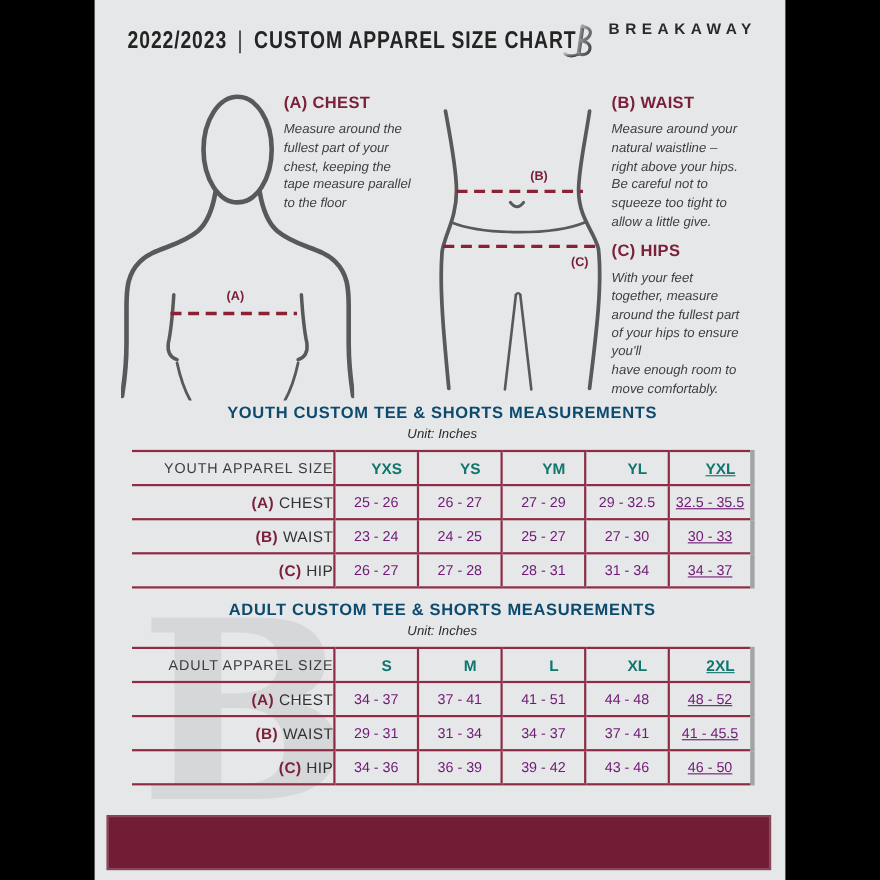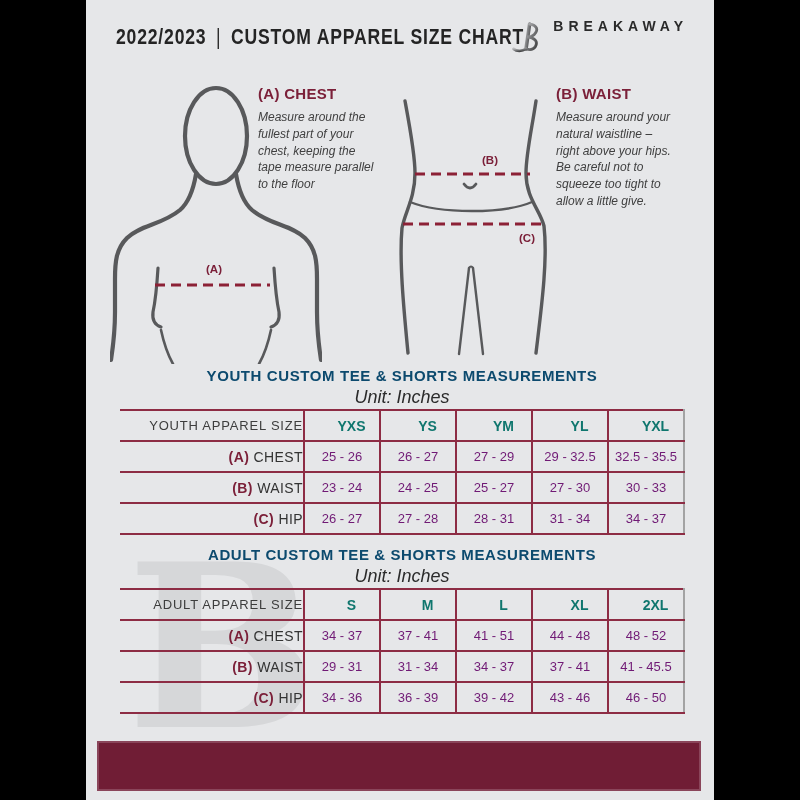--- a/index.html
+++ b/index.html
@@ -30,35 +30,35 @@
   .gb-b{left:470px;top:85px;width:155px;}
   .gb-c{left:470px;top:220px;width:160px;}
 
   .fig{position:absolute;z-index:1;}
   .fig-upper{left:24px;top:72px;}
   .fig-lower{left:312px;top:96px;}
 
   
   .tbl-title{position:absolute;left:34px;width:564px;text-align:center;z-index:1;}
   .tbl-title .t1{font-weight:bold;font-size:15px;letter-spacing:.6px;color:#0c4a6e;}
-  .tbl-title .t2{font-style:italic;font-size:18px;color:#2b2b2b;margin-top:3px;}
+  .tbl-title .t2{font-style:italic;font-size:12px;color:#2b2b2b;margin-top:3px;}
   .tt-youth{top:367px;}
   .tt-adult{top:546px;}
 
   
   .size-table{position:absolute;left:34px;width:564px;z-index:1;border-collapse:collapse;
               table-layout:fixed;}
   .st-youth{top:409px;}
   .st-adult{top:588px;}
   .size-table th,.size-table td{border-top:2px solid #8d2c44;border-bottom:2px solid #8d2c44;
               border-left:2px solid #8d2c44;height:29px;text-align:center;padding:0;
               font-size:13px;color:#701a75;background:transparent;}
   .size-table th{font-weight:bold;font-size:14px;color:#0f766e;padding-left:19px;}
   .size-table th:first-child,.size-table td:first-child{border-left:none;text-align:right;padding-left:13px;}
-  .size-table th:last-child,.size-table td:last-child{border-right:2px solid #a3a3a3;}
+  .size-table th:last-child,.size-table td:last-child{border-right:4px solid #a3a3a3;text-decoration:underline;}
   .size-table th.label-head{font-weight:normal;font-size:13px;letter-spacing:.8px;color:#3d3d3d;}
   .size-table td.row-label{font-size:14px;color:#333;letter-spacing:.4px;}
   .size-table .prefix{font-weight:bold;color:#7b2039;}
   .c-label{width:184px;} .c-val{width:76px;}
 
   
   .footer-bar{position:absolute;left:11px;top:741px;width:604px;height:50px;z-index:1;
               background:#701d35;border:2px solid #8a455a;box-sizing:border-box;}
 </style>
 </head>
@@ -135,20 +135,30 @@
     </div>
     <div class="guide-block gb-b">
       <p class="guide-heading">(B) WAIST</p>
       <p class="guide-body">Measure around your
 natural waistline –
 right above your hips.
 Be careful not to
 squeeze too tight to
 allow a little give.</p>
     </div>
+    <div class="guide-block gb-c">
+      <p class="guide-heading">(C) HIPS</p>
+      <p class="guide-body">With your feet
+together, measure
+around the fullest part
+of your hips to ensure
+you'll
+have enough room to
+move comfortably.</p>
+    </div>
 
     <div class="tbl-title tt-youth">
       <div class="t1">YOUTH CUSTOM TEE &amp; SHORTS MEASUREMENTS</div>
       <div class="t2">Unit: Inches</div>
     </div>
     <table class="size-table st-youth">
       <colgroup>
           <col class="c-label">
           <col class="c-val">
           <col class="c-val">

